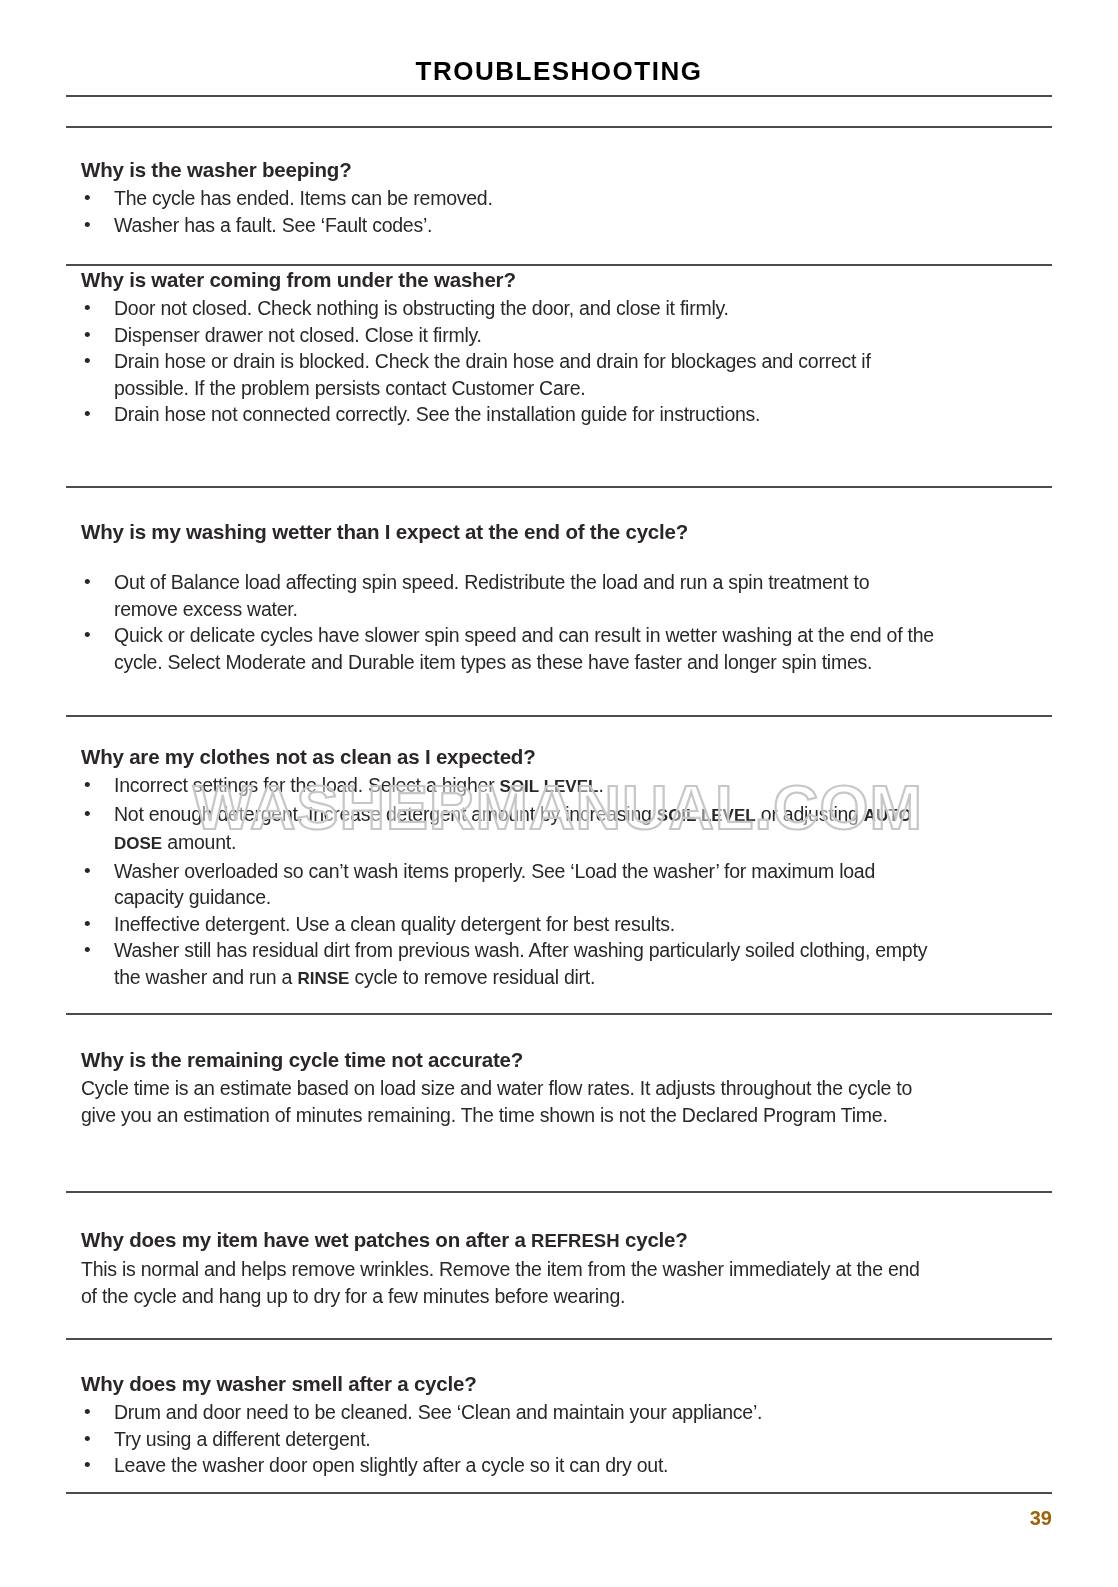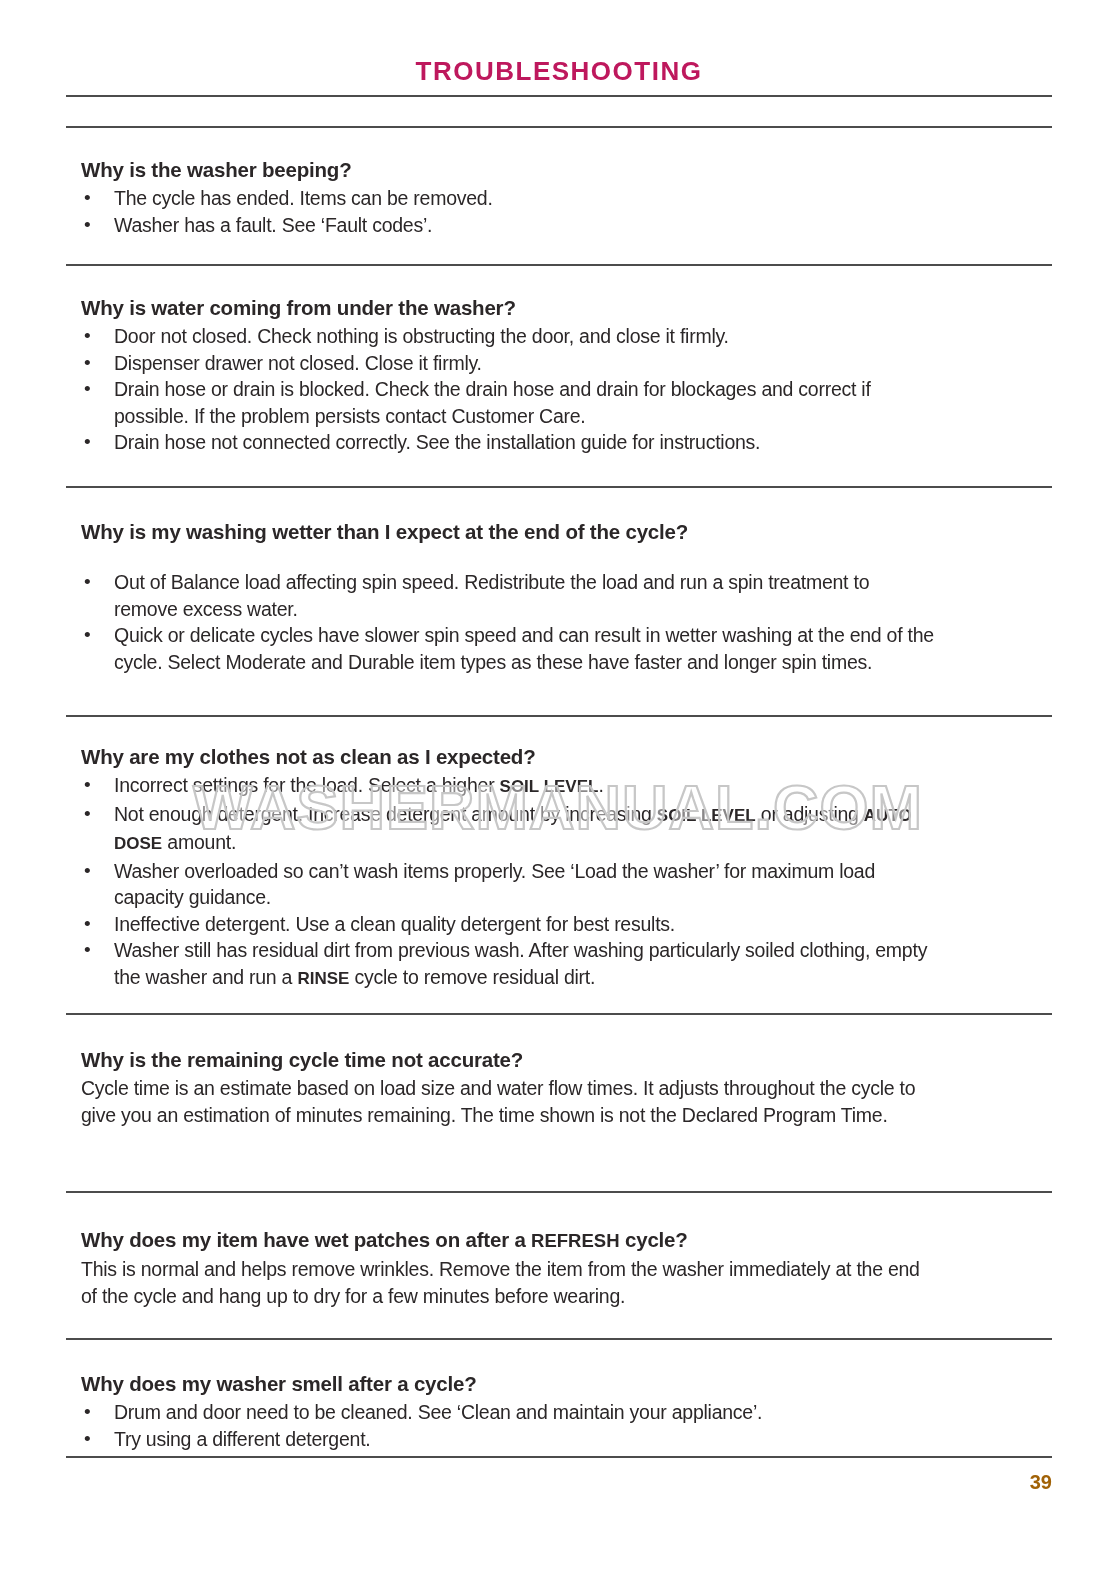--- a/index.html
+++ b/index.html
@@ -20,39 +20,39 @@
   }
   .title {
     margin: 0;
     padding-top: 56px;
     height: 30px;
     line-height: 30px;
     text-align: center;
     font-size: 26px;
     font-weight: 700;
     letter-spacing: 1.5px;
-    color: #be185d;
+    color: #000000;
   }
   .rule {
     height: 0;
     border-top: 2px solid #4c4c4c;
   }
   .rule-a { margin-top: 9px; }
   .rule-b { margin-top: 29px; }
   section.qa {
     box-sizing: border-box;
     overflow: hidden;
   }
   .s0 { height: 136px; padding-top: 28px; }
-  .s1 { height: 220px; padding-top: 28px; }
+  .s1 { height: 220px; }
   .s2 { height: 227px; padding-top: 30px; }
   .s3 { height: 296px; padding-top: 26px; }
   .s4 { height: 176px; padding-top: 31px; }
   .s5 { height: 145px; padding-top: 33px; }
-  .s6 { height: 116px; padding-top: 30px; }
+  .s6 { height: 152px; padding-top: 30px; }
   .qa h2 {
     margin: 0 0 2px 15px;
     font-size: 20.5px;
     font-weight: 700;
     line-height: 27px;
     letter-spacing: -0.2px;
     max-width: 940px;
   }
   .s2 h2 { margin-bottom: 24px; }
   .qa ul {
@@ -166,21 +166,21 @@
       <li><span>Washer overloaded so can’t wash items properly. See ‘Load the washer’ for maximum load capacity guidance.</span></li>
       <li><span>Ineffective detergent. Use a clean quality detergent for best results.</span></li>
       <li><span>Washer still has residual dirt from previous wash. After washing particularly soiled clothing, empty the washer and run a </span><span class="kw">RINSE</span><span> cycle to remove residual dirt.</span></li>
     </ul>
   </section>
 
   <div class="rule"></div>
 
   <section class="qa s4">
     <h2><span>Why is the remaining cycle time not accurate?</span></h2>
-    <p><span>Cycle time is an estimate based on load size and water flow times. It adjusts throughout the cycle to give you an estimation of minutes remaining. The time shown is not the Declared Program Time.</span></p>
+    <p><span>Cycle time is an estimate based on load size and water flow rates. It adjusts throughout the cycle to give you an estimation of minutes remaining. The time shown is not the Declared Program Time.</span></p>
   </section>
 
   <div class="rule"></div>
 
   <section class="qa s5">
     <h2><span>Why does my item have wet patches on after a </span><span class="kwh">REFRESH</span><span> cycle?</span></h2>
     <p><span>This is normal and helps remove wrinkles. Remove the item from the washer immediately at the end of the cycle and hang up to dry for a few minutes before wearing.</span></p>
   </section>
 
   <div class="rule"></div>

